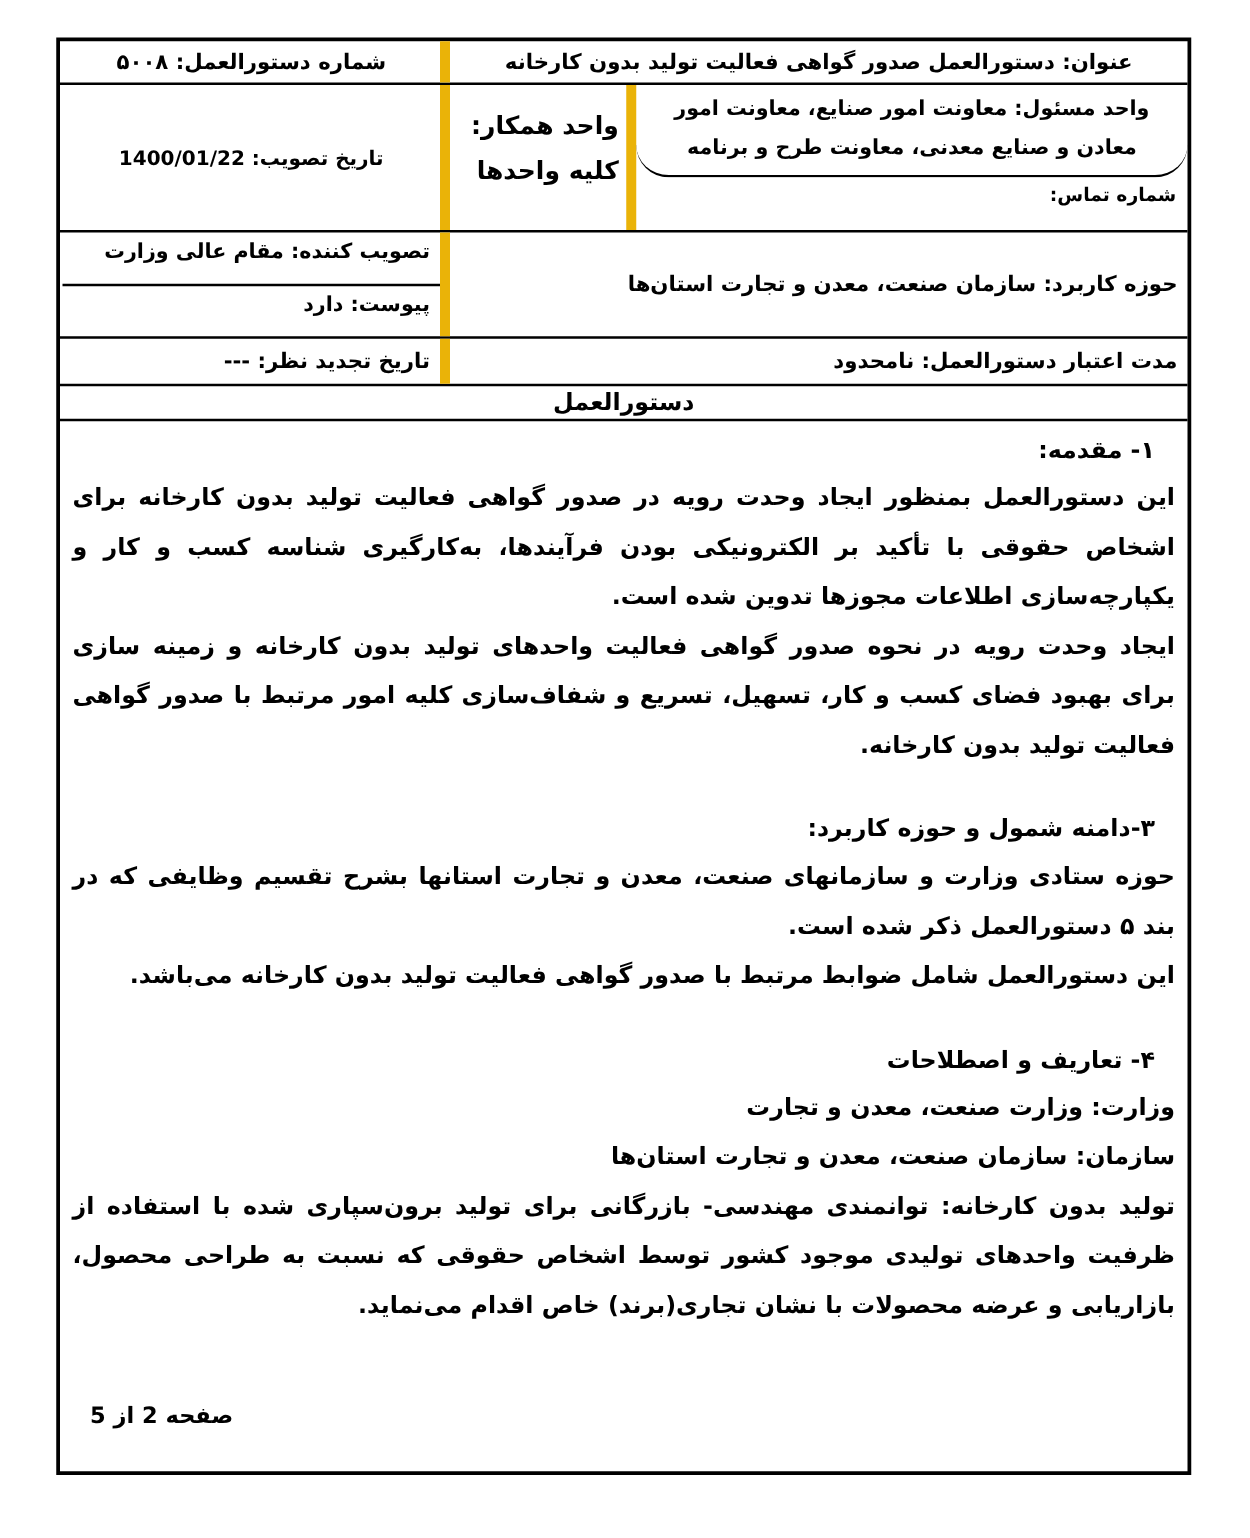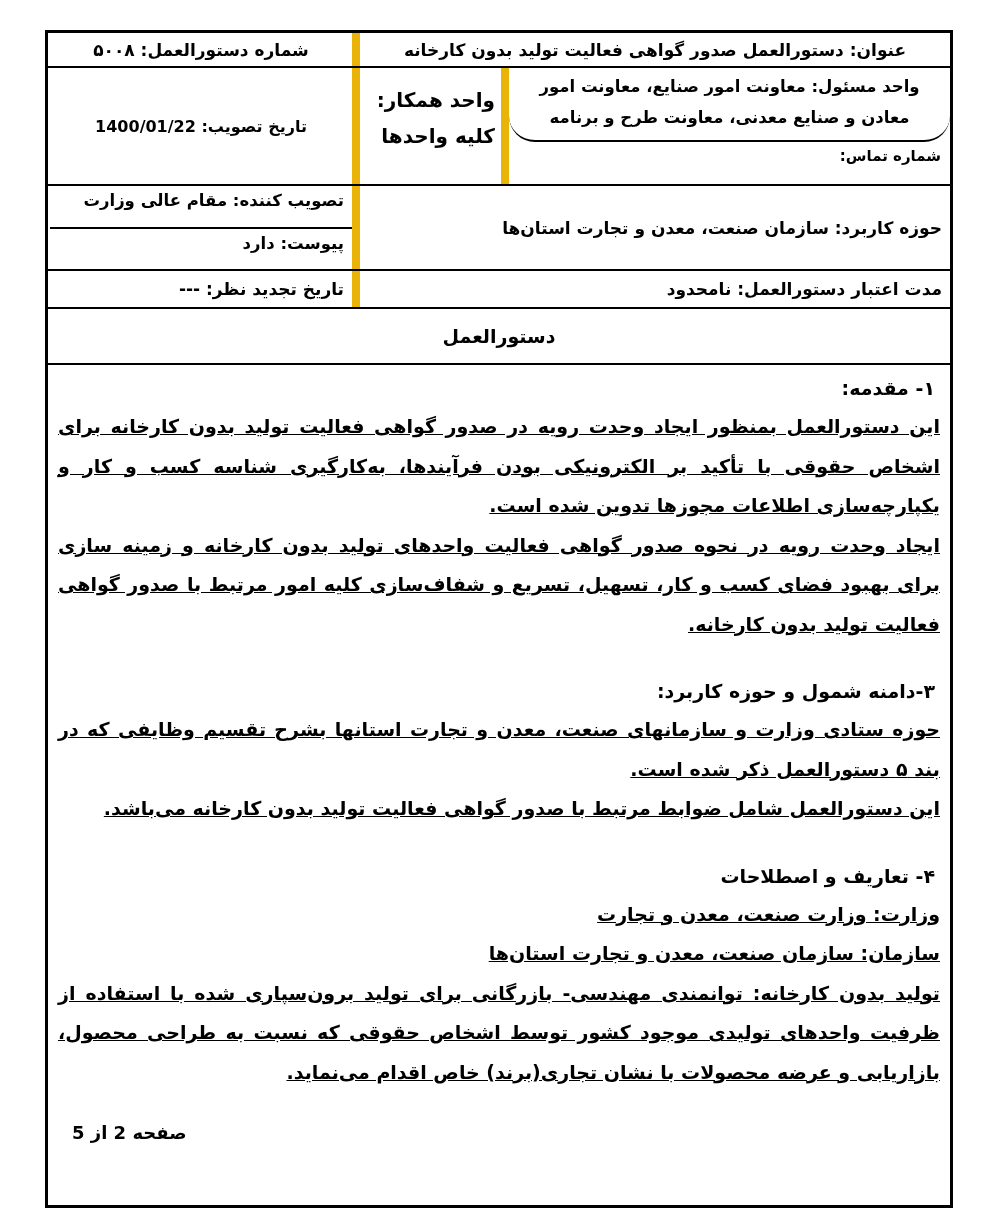--- a/index.html
+++ b/index.html
@@ -41,28 +41,28 @@
     font-size:16.5px;text-align:right;}
   .sub-attachment{min-height:30px;padding:5px 8px;font-size:16.5px;text-align:right;}
 
   
   .cell-validity{flex:0 0 598px;min-height:36px;display:flex;align-items:center;
     font-size:17px;padding:2px 8px;}
   .cell-revision{flex:0 0 302px;display:flex;align-items:center;
     font-size:17px;padding:2px 8px;}
 
   
-  .cell-doc-header{flex:1 1 auto;text-align:center;font-size:19px;padding:16px 0;}
+  .cell-doc-header{flex:1 1 auto;text-align:center;font-size:19px;padding:2px 0;}
 
   
   .cell-body{flex:1 1 auto;min-height:840px;padding:8px 10px 10px;font-size:19px;}
-  .sec-heading{font-size:19px;text-align:right;margin:36px 5px 8px;}
+  .sec-heading{font-size:19px;text-align:right;margin:36px 16px 8px;}
   .sec-heading.first{margin-top:4px;}
   .cell-body p{margin:0;line-height:2.08;text-align:justify;text-justify:inter-word;
-    direction:rtl;text-decoration:underline;}
+    direction:rtl;}
 
   .page-footer{
     position:absolute;top:1122px;left:72px;font-size:18px;direction:rtl;
   }
 </style>
 </head>
 <body>
 
 <div class="doc-table">
 

